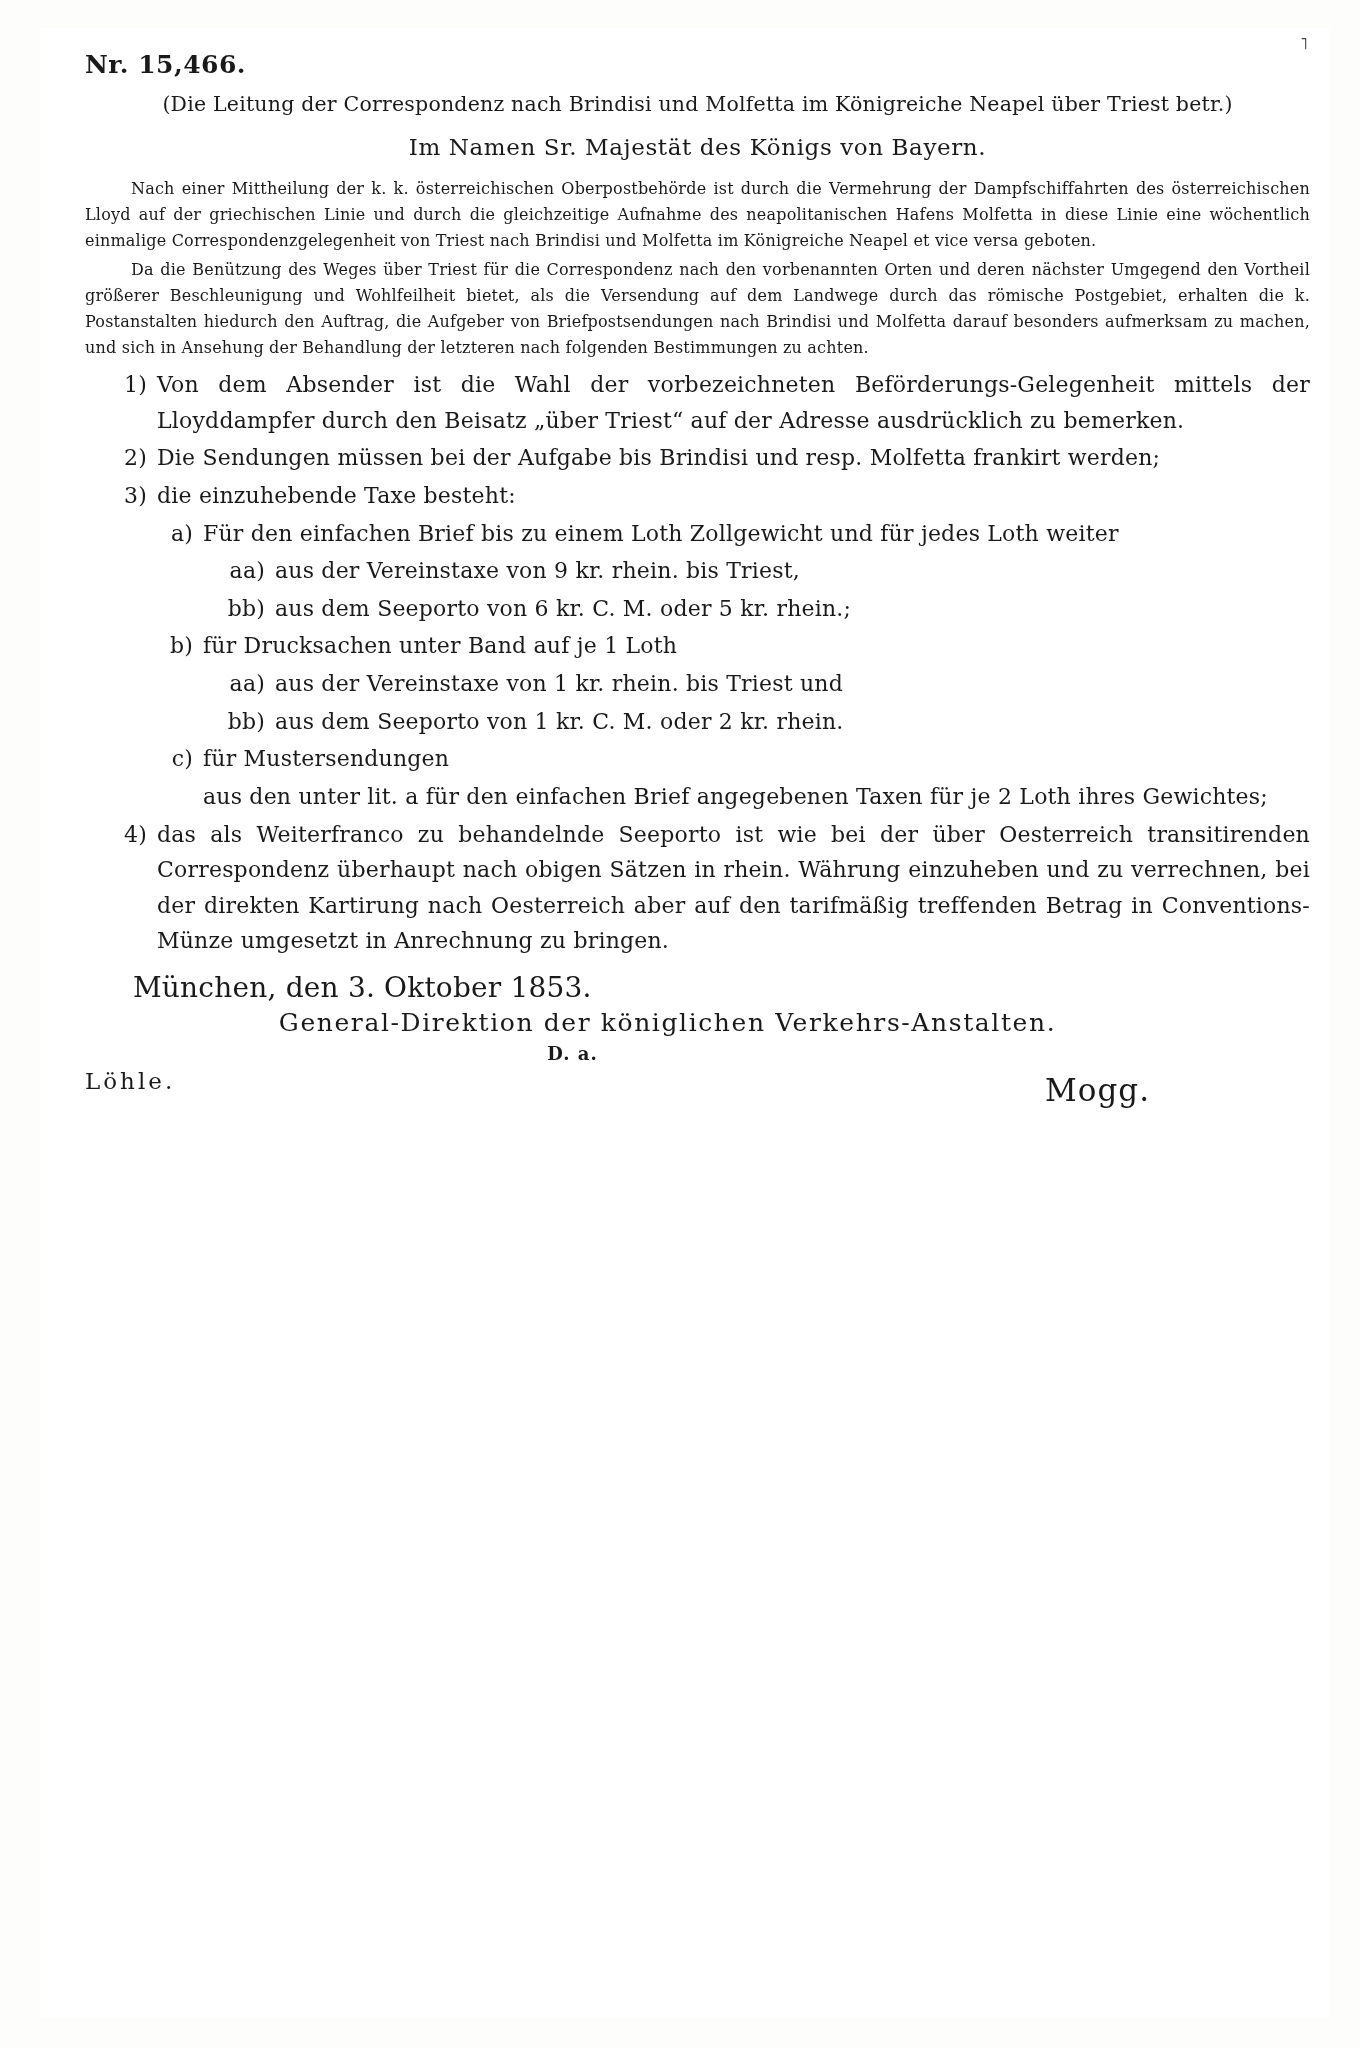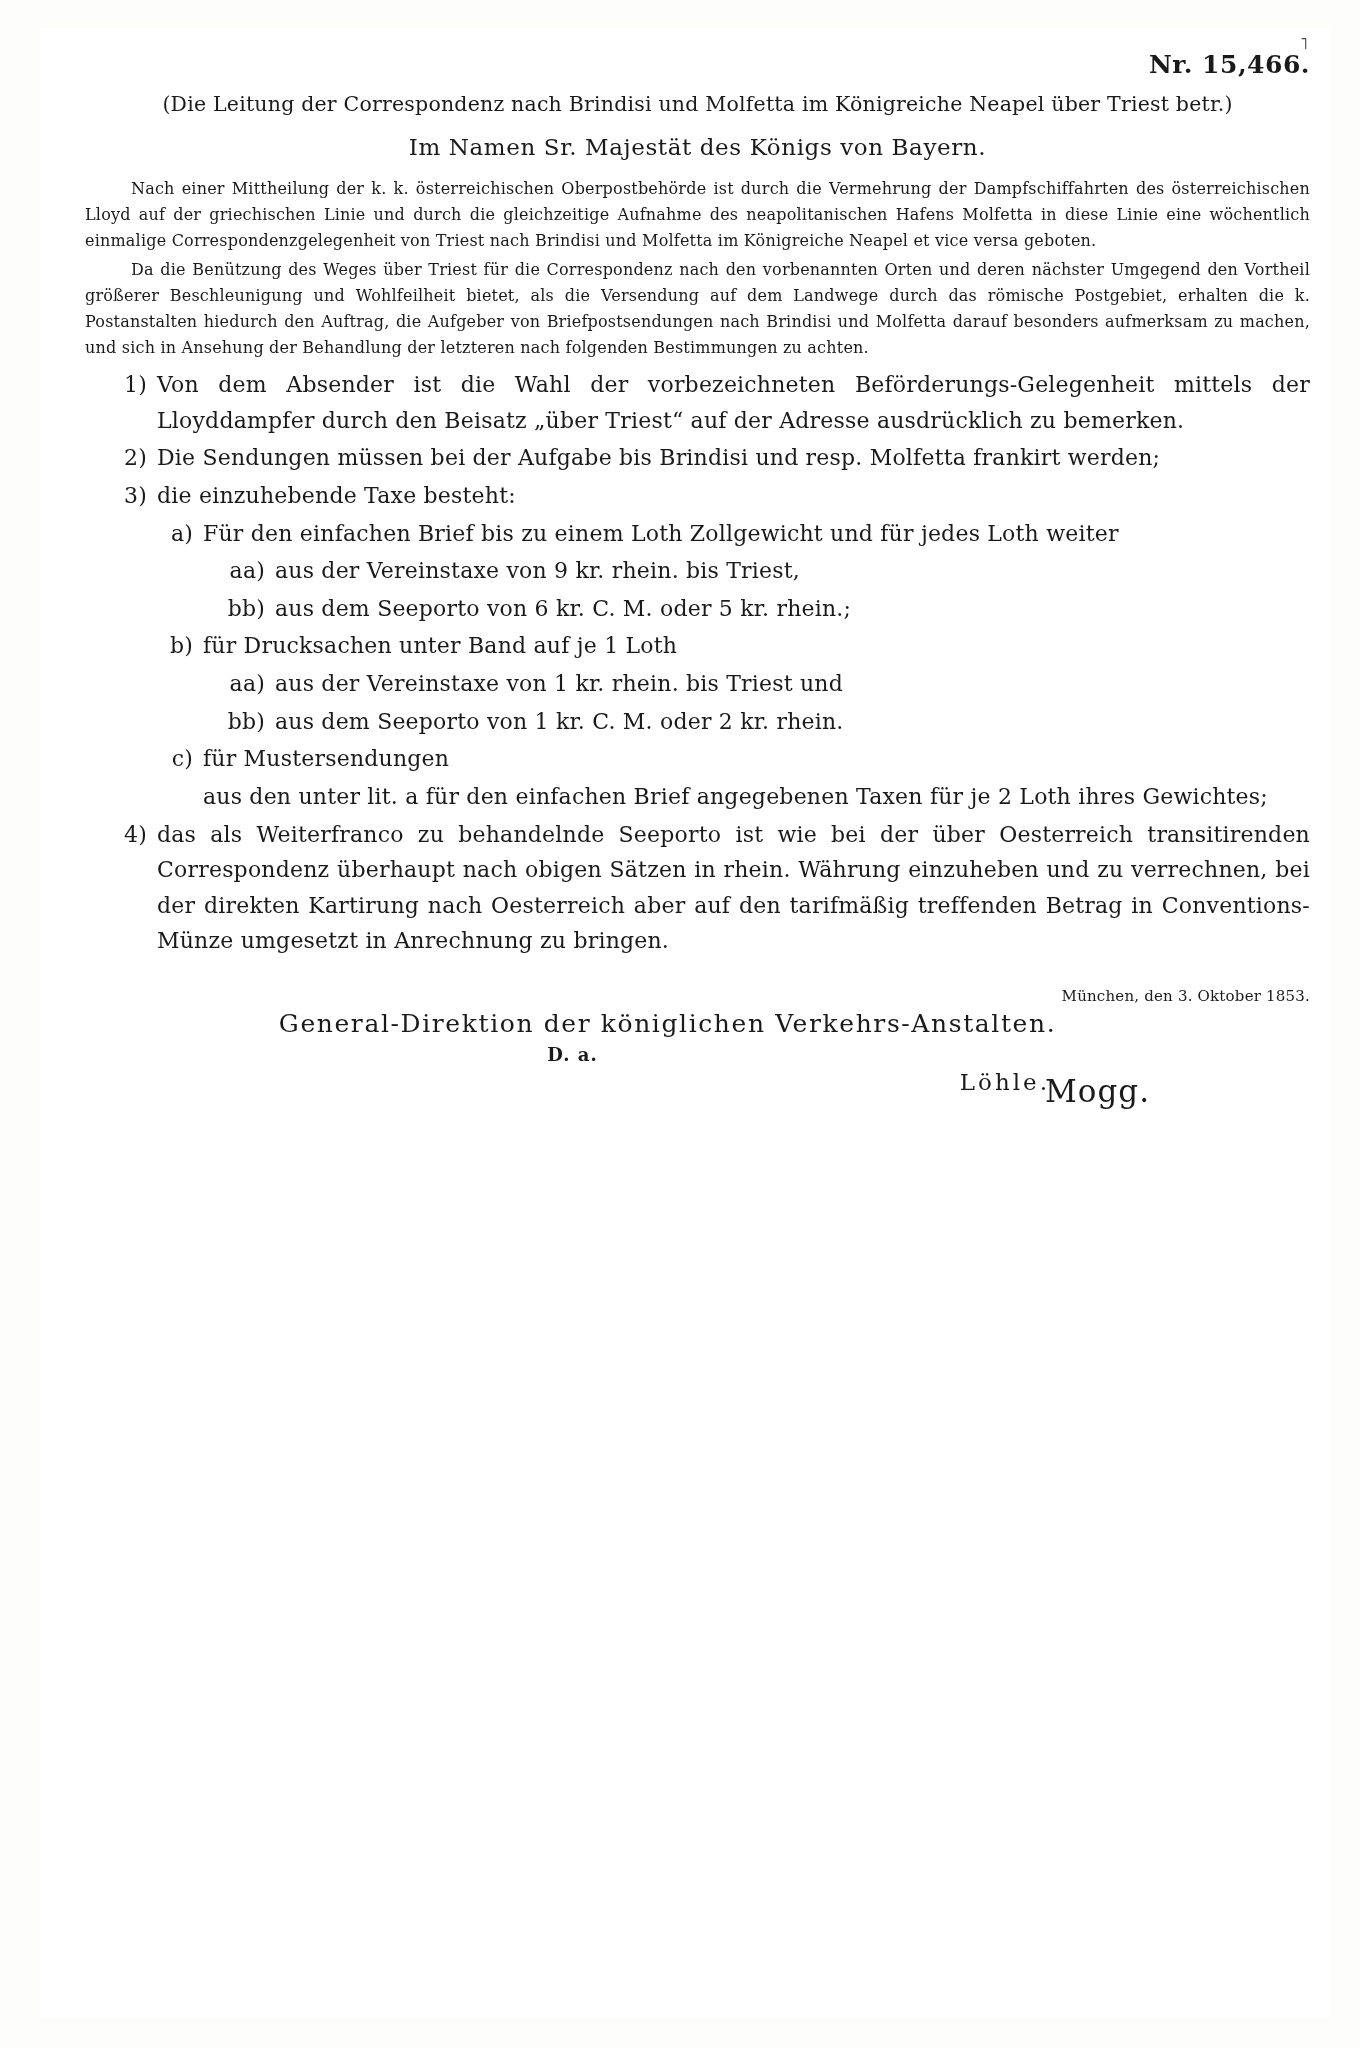--- a/index.html
+++ b/index.html
@@ -33,21 +33,20 @@
   .content {
     position: absolute;
     left: 45px;
     top: 22px;
     width: 1225px;
   }
   
   .fraktur {
     font-family: "DejaVu Serif", serif;
     letter-spacing: 0.2px;
-    text-align: right;
   }
   .doc-number {
     font-size: 25px;
     font-weight: 700;
     margin: 0 0 10px 0;
     letter-spacing: 0.5px;
   }
   .subject {
     text-align: center;
     font-size: 20.5px;
@@ -93,22 +92,22 @@
     hyphens: auto;
   }
   
   .lvl1 { margin-left: 26px; }
   .lvl2 { margin-left: 74px; }
   .lvl3 { margin-left: 136px; }
 
   .lvl2 .marker { width: 44px; }
   .lvl3 .marker { width: 54px; }
   .sig-place {
-    font-size: 15px;
-    margin: 28px 0 4px 0;
+    font-size: 28px;
+    margin: 12px 0 4px 0;
     padding-left: 48px;
   }
   .sig-office {
     font-size: 25px;
     text-align: center;
     letter-spacing: 1.6px;
     margin: 2px 0 6px 0;
     padding-right: 60px;
   }
   .sig-da {

